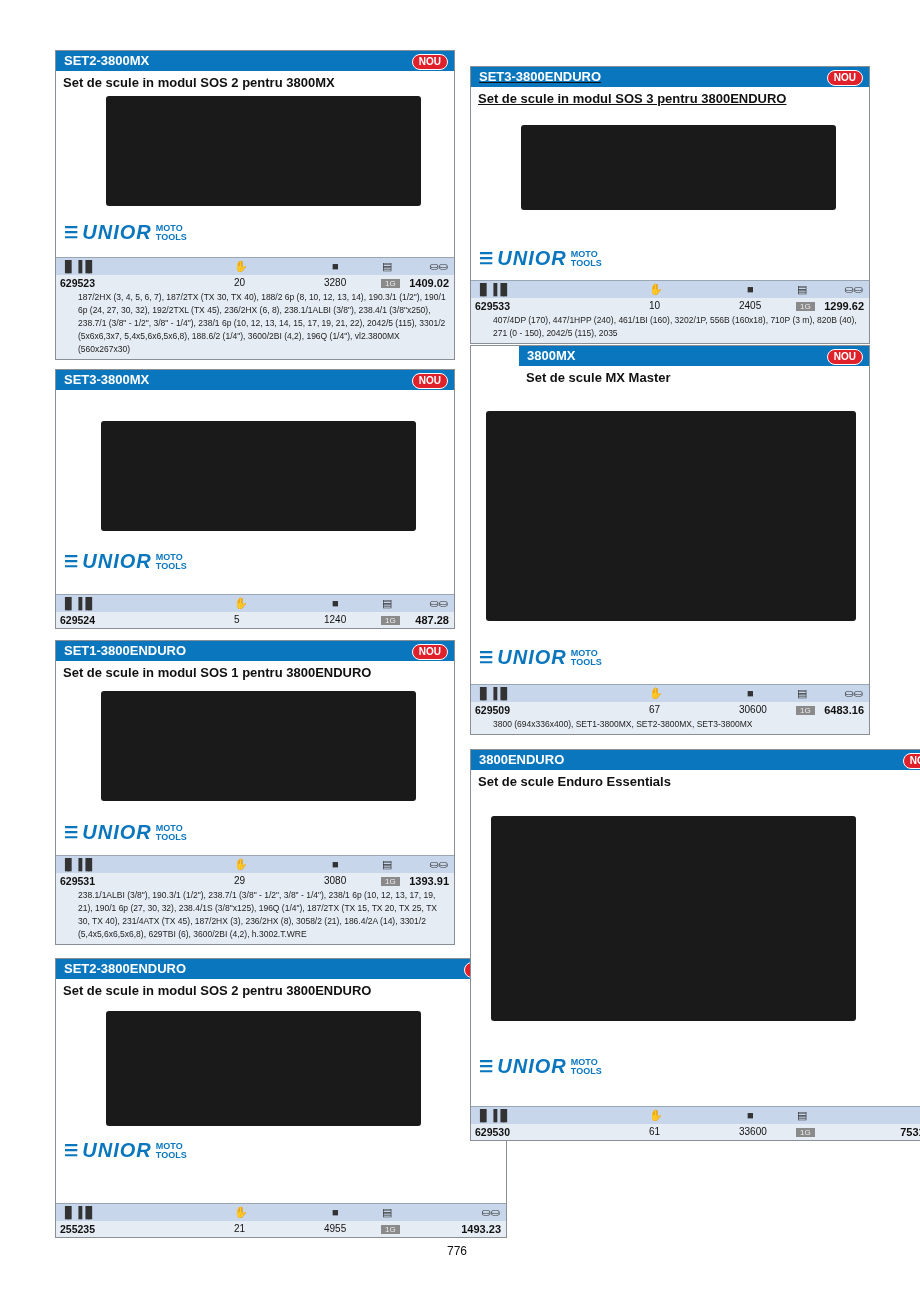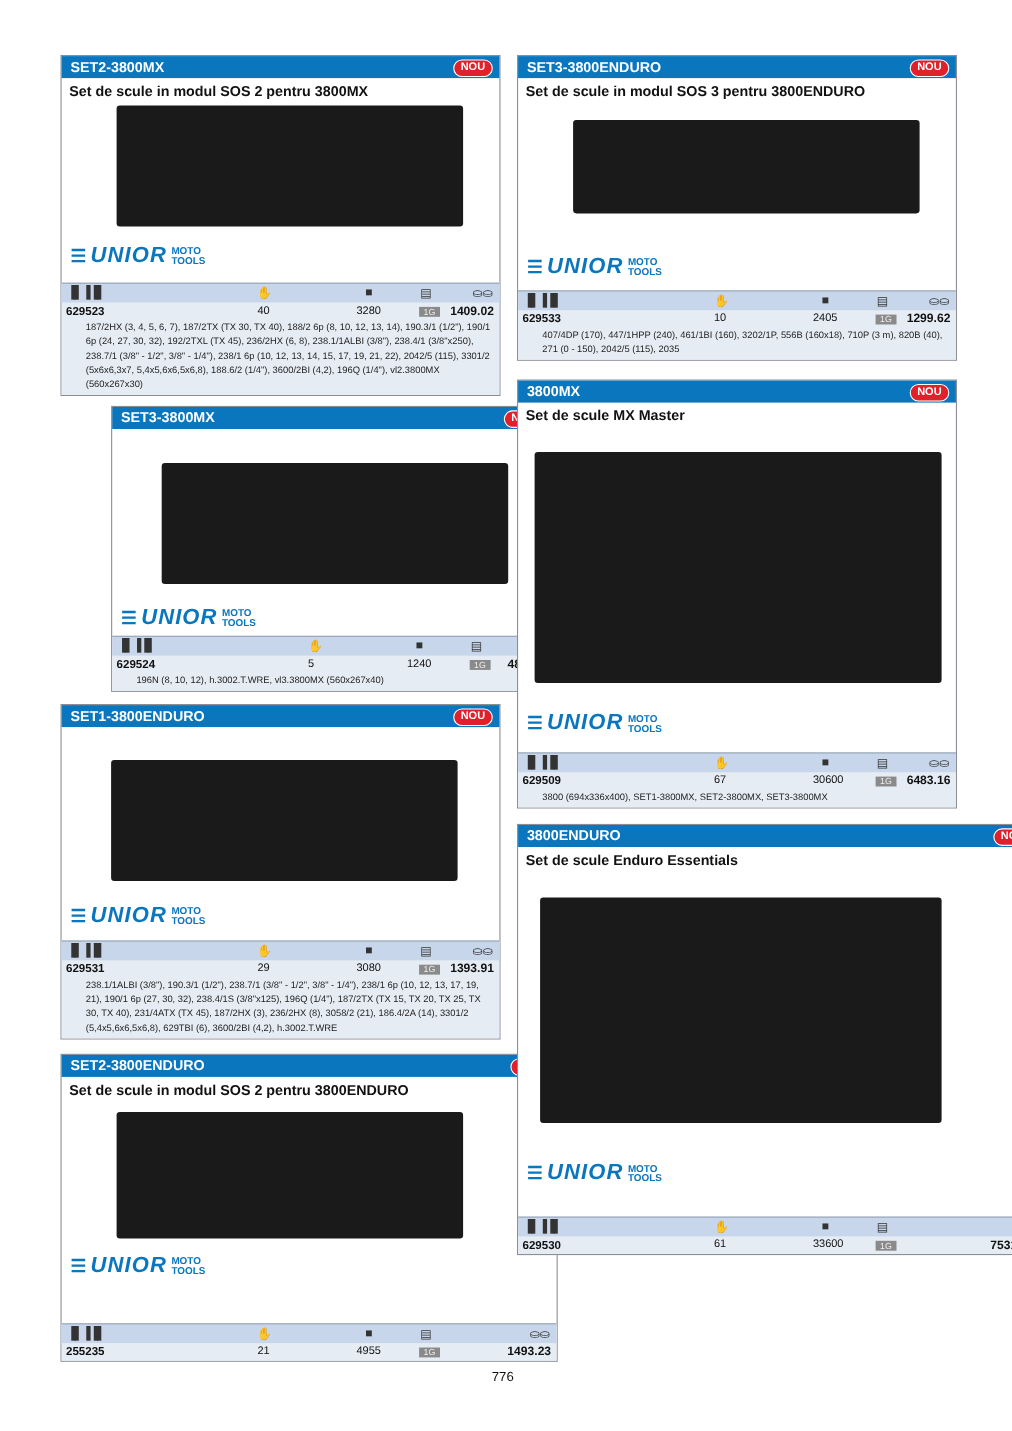--- a/index.html
+++ b/index.html
@@ -40,29 +40,29 @@
  <div class="info">
   <div class="ihdr">
    <span style="left:5px;letter-spacing:-1px;font-weight:bold">▐▌▐▐▌</span>
    <span style="left:178px">✋</span>
    <span style="left:276px">■</span>
    <span style="left:326px">▤</span>
    <span style="right:6px">⛀⛀</span>
   </div>
   <div class="irow">
    <span class="code">629523</span>
-   <span style="left:178px">40</span>
+   <span style="left:178px">20</span>
    <span style="left:268px">3280</span>
    <span class="badge" style="left:325px">1G</span>
    <span class="price">1409.02</span>
   </div>
   <div class="desc">187/2HX (3, 4, 5, 6, 7), 187/2TX (TX 30, TX 40), 188/2 6p (8, 10, 12, 13, 14), 190.3/1 (1/2"), 190/1 6p (24, 27, 30, 32), 192/2TXL (TX 45), 236/2HX (6, 8), 238.1/1ALBI (3/8"), 238.4/1 (3/8"x250), 238.7/1 (3/8" - 1/2", 3/8" - 1/4"), 238/1 6p (10, 12, 13, 14, 15, 17, 19, 21, 22), 2042/5 (115), 3301/2 (5x6x6,3x7, 5,4x5,6x6,5x6,8), 188.6/2 (1/4"), 3600/2BI (4,2), 196Q (1/4"), vl2.3800MX (560x267x30)</div>
  </div>
     </div>
-    <div class="card" style="left: 55px; top: 369px; width: 400px; height: 260px; margin-left: 46px;">
+    <div class="card" style="left: 55px; top: 369px; width: 400px; height: 260px;">
  <div class="hdr"><span>SET3-3800MX</span><span class="nou">NOU</span></div>
  <div class="img" style="left:45px;top:51px;width:315px;height:110px"></div>
  <div class="logo" style="left:8px;top:180px">
   <span class="mark">☰</span>
   <span class="word">UNIOR</span>
   <span class="moto"><span>MOTO</span><br><span>TOOLS</span></span>
  </div>
  <div class="info">
   <div class="ihdr">
    <span style="left:5px;letter-spacing:-1px;font-weight:bold">▐▌▐▐▌</span>
@@ -71,25 +71,25 @@
    <span style="left:326px">▤</span>
    <span style="right:6px">⛀⛀</span>
   </div>
   <div class="irow">
    <span class="code">629524</span>
    <span style="left:178px">5</span>
    <span style="left:268px">1240</span>
    <span class="badge" style="left:325px">1G</span>
    <span class="price">487.28</span>
   </div>
-  <div class="desc">196N (8, 10, 12), h.3002.T.WRE, vl3.3800MX (560x267x40)</div>
  </div>
     </div>
     <div class="card" style="left: 55px; top: 640px; width: 400px; height: 305px;">
  <div class="hdr"><span>SET1-3800ENDURO</span><span class="nou">NOU</span></div>
+ <div class="title">Set de scule in modul SOS 1 pentru 3800ENDURO</div>
  <div class="img" style="left:45px;top:50px;width:315px;height:110px"></div>
  <div class="logo" style="left:8px;top:180px">
   <span class="mark">☰</span>
   <span class="word">UNIOR</span>
   <span class="moto"><span>MOTO</span><br><span>TOOLS</span></span>
  </div>
  <div class="info">
   <div class="ihdr">
    <span style="left:5px;letter-spacing:-1px;font-weight:bold">▐▌▐▐▌</span>
    <span style="left:178px">✋</span>
@@ -126,21 +126,21 @@
   </div>
   <div class="irow">
    <span class="code">255235</span>
    <span style="left:178px">21</span>
    <span style="left:268px">4955</span>
    <span class="badge" style="left:325px">1G</span>
    <span class="price">1493.23</span>
   </div>
  </div>
     </div>
-    <div class="card" style="left: 470px; top: 50px; width: 400px; height: 278px;">
+    <div class="card" style="left: 470px; top: 66px; width: 400px; height: 278px; text-decoration: underline;">
  <div class="hdr"><span>SET3-3800ENDURO</span><span class="nou">NOU</span></div>
  <div class="title">Set de scule in modul SOS 3 pentru 3800ENDURO</div>
  <div class="img" style="left:50px;top:58px;width:315px;height:85px"></div>
  <div class="logo" style="left:8px;top:180px">
   <span class="mark">☰</span>
   <span class="word">UNIOR</span>
   <span class="moto"><span>MOTO</span><br><span>TOOLS</span></span>
  </div>
  <div class="info">
   <div class="ihdr">
@@ -153,21 +153,21 @@
   <div class="irow">
    <span class="code">629533</span>
    <span style="left:178px">10</span>
    <span style="left:268px">2405</span>
    <span class="badge" style="left:325px">1G</span>
    <span class="price">1299.62</span>
   </div>
   <div class="desc">407/4DP (170), 447/1HPP (240), 461/1BI (160), 3202/1P, 556B (160x18), 710P (3 m), 820B (40), 271 (0 - 150), 2042/5 (115), 2035</div>
  </div>
     </div>
-    <div class="card" style="left: 470px; top: 345px; width: 400px; height: 390px;">
+    <div class="card" style="left: 470px; top: 345px; width: 400px; height: 390px; padding-left: 48px;">
  <div class="hdr"><span>3800MX</span><span class="nou">NOU</span></div>
  <div class="title">Set de scule MX Master</div>
  <div class="img" style="left:15px;top:65px;width:370px;height:210px"></div>
  <div class="logo" style="left:8px;top:300px">
   <span class="mark">☰</span>
   <span class="word">UNIOR</span>
   <span class="moto"><span>MOTO</span><br><span>TOOLS</span></span>
  </div>
  <div class="info">
   <div class="ihdr">

